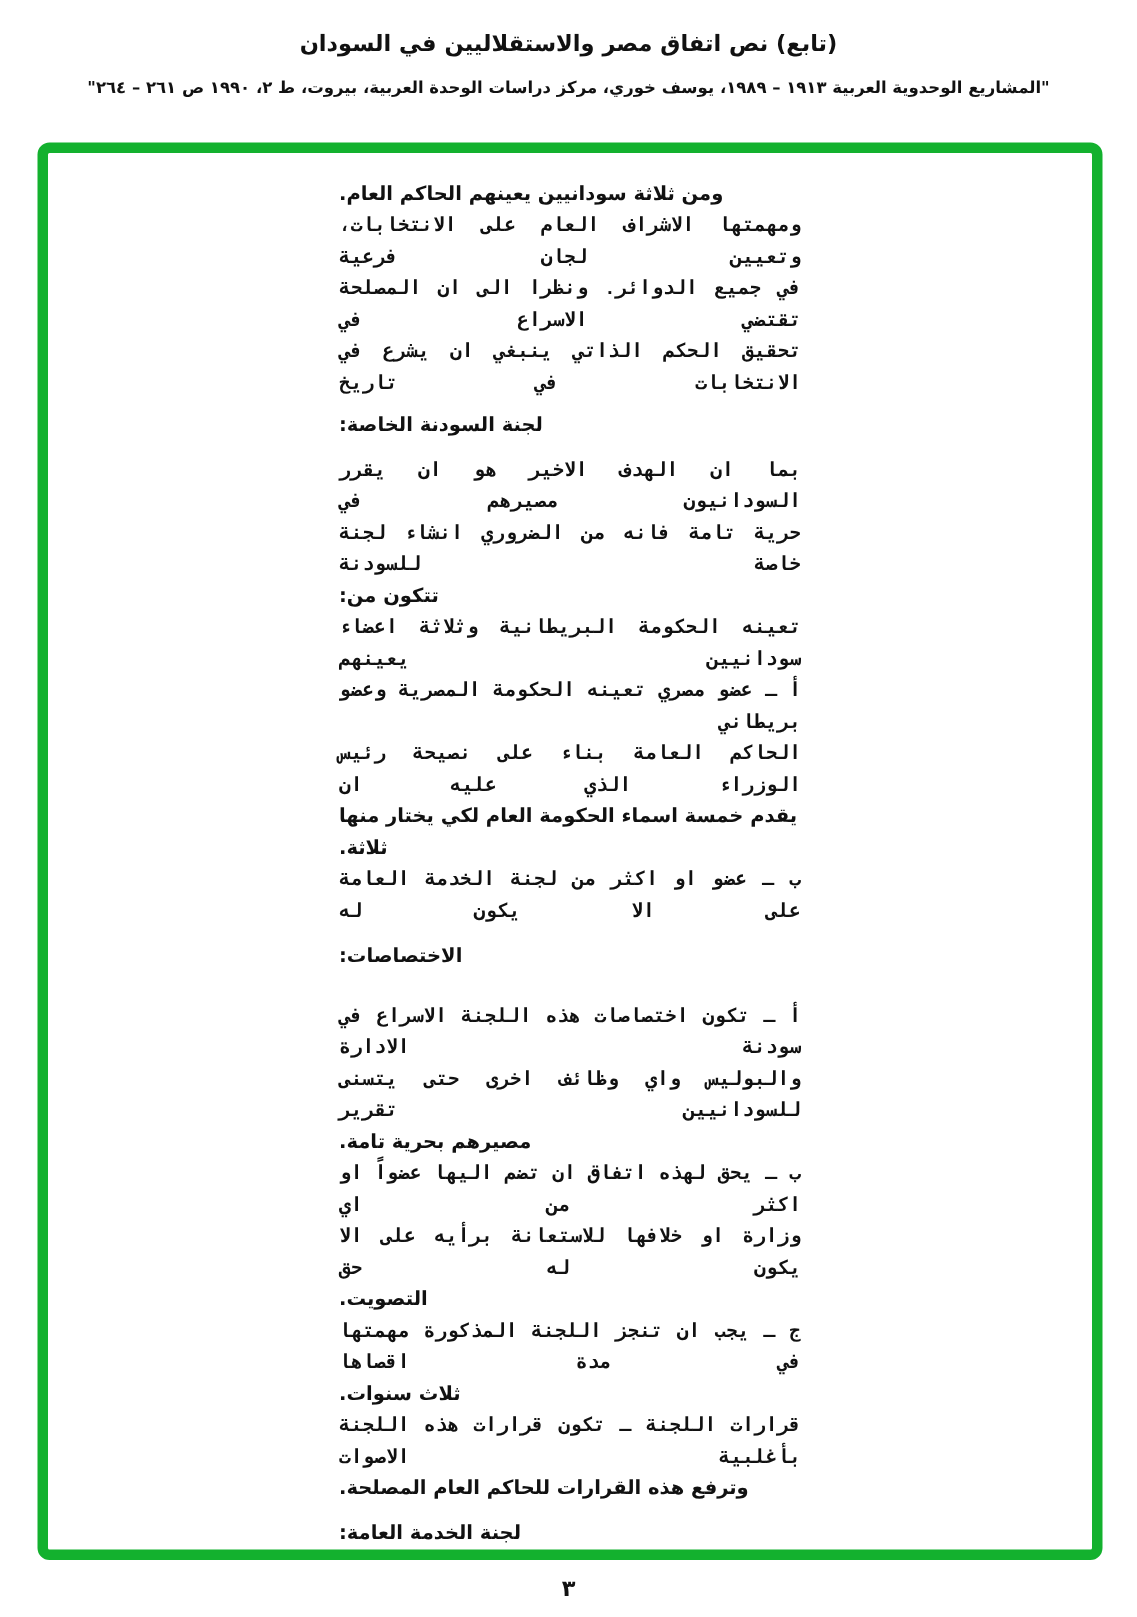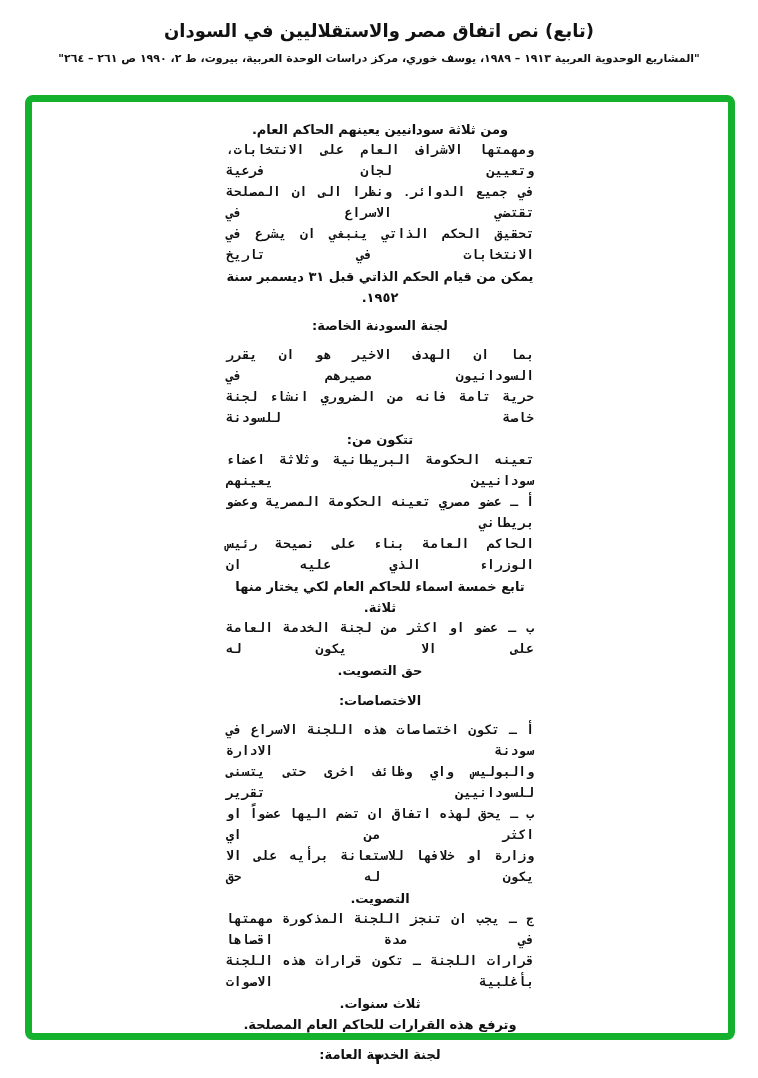--- a/index.html
+++ b/index.html
@@ -15,21 +15,21 @@
     color: #111111;
     overflow: hidden;
   }
   .header-title {
     position: absolute;
     top: 20px;
     left: 0;
     width: 100%;
     text-align: center;
     direction: rtl;
-    font-size: 18px;
+    font-size: 15px;
     font-weight: bold;
     letter-spacing: 0.2px;
   }
   .header-citation {
     position: absolute;
     top: 52px;
     left: 0;
     width: 100%;
     text-align: center;
     direction: rtl;
@@ -53,21 +53,21 @@
     left: 226px;
     top: 119px;
     width: 308px;
     direction: rtl;
     font-size: 13px;
     font-weight: bold;
     color: #111111;
   }
   .tline {
     line-height: 21px;
-    text-align: center;
+    text-align: left;
     white-space: normal;
   }
   .tline.justify {
     text-align: justify;
     text-align-last: justify;
     font-family: Liberation Mono, monospace;
   }
   .tline.heading {
     font-weight: bold;
   }
@@ -89,37 +89,36 @@
 
 <div class="header-citation">"المشاريع الوحدوية العربية ١٩١٣ – ١٩٨٩، يوسف خوري، مركز دراسات الوحدة العربية، بيروت، ط ٢، ١٩٩٠ ص ٢٦١ – ٢٦٤"</div>
 
 <div class="green-frame"></div>
 
 <div class="text-column">
     <div class="tline">ومن ثلاثة سودانيين يعينهم الحاكم العام.</div>
     <div class="tline justify">ومهمتها الاشراف العام على الانتخابات، وتعيين لجان فرعية</div>
     <div class="tline justify">في جميع الدوائر. ونظرا الى ان المصلحة تقتضي الاسراع في</div>
     <div class="tline justify">تحقيق الحكم الذاتي ينبغي ان يشرع في الانتخابات في تاريخ</div>
-    <div class="tline">يمكن من قيام الحكم الذاتي قبل ٣١ ديسمبر سنة ١٩٥٢.</div>
     <div class="tline heading" style="margin-top: 7px;">لجنة السودنة الخاصة:</div>
     <div class="tline justify" style="margin-top: 9px;">بما ان الهدف الاخير هو ان يقرر السودانيون مصيرهم في</div>
     <div class="tline justify">حرية تامة فانه من الضروري انشاء لجنة خاصة للسودنة</div>
     <div class="tline">تتكون من:</div>
     <div class="tline justify">تعينه الحكومة البريطانية وثلاثة اعضاء سودانيين يعينهم</div>
     <div class="tline justify">أ ـ عضو مصري تعينه الحكومة المصرية وعضو بريطاني</div>
     <div class="tline justify">الحاكم العامة بناء على نصيحة رئيس الوزراء الذي عليه ان</div>
-    <div class="tline">تابع خمسة اسماء للحاكم العام لكي يختار منها ثلاثة.</div>
+    <div class="tline">يقدم خمسة اسماء الحكومة العام لكي يختار منها ثلاثة.</div>
     <div class="tline justify">ب ـ عضو او اكثر من لجنة الخدمة العامة على الا يكون له</div>
-    <div class="tline">حق التصويت.</div>
     <div class="tline heading" style="margin-top: 9px;">الاختصاصات:</div>
-    <div class="tline justify" style="margin-top: 9px;">أ ـ تكون اختصاصات هذه اللجنة الاسراع في سودنة الادارة</div>
+    <div class="tline justify" style="margin-top: 19px;">أ ـ تكون اختصاصات هذه اللجنة الاسراع في سودنة الادارة</div>
     <div class="tline justify">والبوليس واي وظائف اخرى حتى يتسنى للسودانيين تقرير</div>
+    <div class="tline">مصيرهم بحرية تامة.</div>
     <div class="tline justify">ب ـ يحق لهذه اتفاق ان تضم اليها عضواً او اكثر من اي</div>
     <div class="tline justify">وزارة او خلافها للاستعانة برأيه على الا يكون له حق</div>
     <div class="tline">التصويت.</div>
     <div class="tline justify">ج ـ يجب ان تنجز اللجنة المذكورة مهمتها في مدة اقصاها</div>
+    <div class="tline">ثلاث سنوات.</div>
     <div class="tline justify">قرارات اللجنة ـ تكون قرارات هذه اللجنة بأغلبية الاصوات</div>
-    <div class="tline">ثلاث سنوات.</div>
     <div class="tline">وترفع هذه القرارات للحاكم العام المصلحة.</div>
     <div class="tline heading" style="margin-top: 9px;">لجنة الخدمة العامة:</div>
   </div>
 
 <div class="page-number">٣</div>
 
 </body></html>

